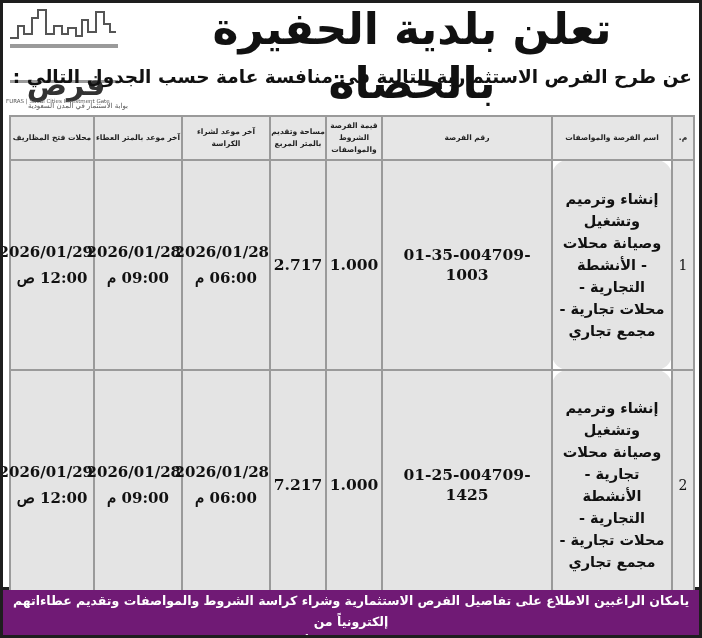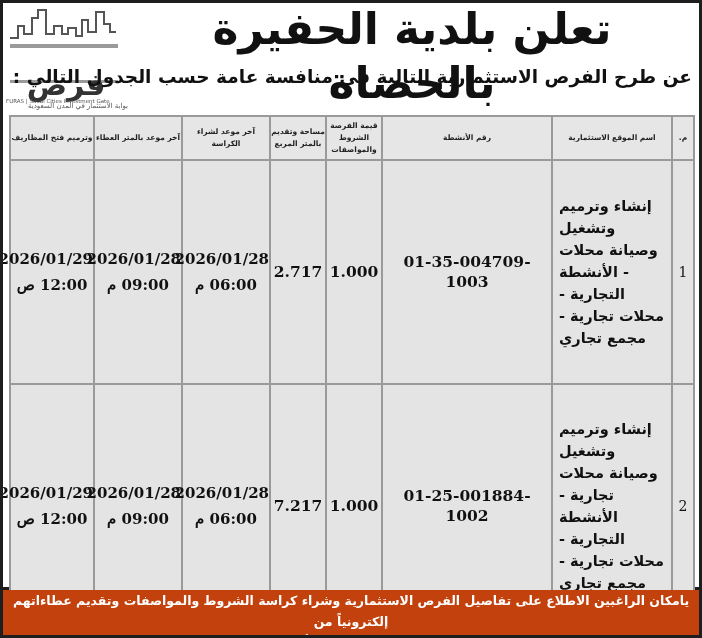--- a/index.html
+++ b/index.html
@@ -12,26 +12,26 @@
   .logo-caption-en { position:absolute; left:6px; top:98px; width:122px; font-size:5.5px; color:#555; text-align:left; white-space:nowrap; }
 
   .title { position:absolute; right:10px; top:2px; width:560px; text-align:center; direction:rtl; font-family:"DejaVu Sans", sans-serif; font-weight:bold; font-size:44px; line-height:54px; color:#111; letter-spacing:0px; }
   .subtitle { position:absolute; right:10px; top:64px; width:560px; text-align:right; direction:rtl; font-weight:bold; font-size:18.5px; line-height:26px; color:#111; white-space:nowrap; }
 
   table.grid { position:absolute; left:9px; top:115px; width:684px; border-collapse:collapse; direction:rtl; table-layout:fixed; }
   table.grid th, table.grid td { border:2px solid #9a9a9a; text-align:center; vertical-align:middle; padding:0; }
   table.grid th { background:#e6e6e6; font-size:7.5px; font-weight:bold; color:#222; height:42px; line-height:12px; }
   table.grid td { background:#e4e4e4; color:#111; font-family:"DejaVu Serif", serif; font-weight:bold; font-size:15.5px; line-height:20px; }
   table.grid td.idx { font-weight:normal; font-size:14px; }
-  table.grid td.name { font-family:"DejaVu Sans", sans-serif; font-size:14.5px; line-height:22px; text-align:left; padding:12px 6px; white-space:pre-line; }
+  table.grid td.name { font-family:"DejaVu Sans", sans-serif; font-size:14.5px; line-height:22px; text-align:center; padding:5px 6px; white-space:pre-line;border-radius:16px; }
   table.grid td.dt { font-size:15px; line-height:26px; }
   table.grid tr.row1 td { height:198px; }
   table.grid tr.row2 td { height:218px;margin-left:25px; }
 
-  .footer { position:absolute; left:0; top:590px; width:702px; height:48px; background:#c2410c; color:#fff; direction:rtl; text-align:center; font-weight:bold; font-size:12.5px; line-height:21px; }
+  .footer { position:absolute; left:0; top:590px; width:702px; height:48px; background:#701a75; color:#fff; direction:rtl; text-align:center; font-weight:bold; font-size:12.5px; line-height:21px; }
   .footer .l2 { font-size:12.5px; }
 </style>
 </head>
 <body>
 
 <div class="page"></div>
 
 <div class="logo">
   <svg width="122" height="80" viewBox="0 0 122 80">
     <polyline points="4,34 12,34 12,22 18,22 18,30 26,30 26,14 32,14 32,6 40,6 40,30 48,30 48,22 56,22 56,30 62,30 62,24 70,24 70,32 76,32 76,16 82,16 82,28 90,28 90,8 98,8 98,20 104,20 104,28 110,28" fill="none" stroke="#555" stroke-width="2"></polyline>
@@ -53,27 +53,27 @@
     <col style="width:170px">
     <col style="width:56px">
     <col style="width:56px">
     <col style="width:88px">
     <col style="width:88px">
     <col style="width:84px">
   </colgroup>
   <thead>
     <tr>
       <th>م.</th>
-      <th>اسم الموقع الاستثمارية</th>
-      <th>رقم الأنشطة</th>
+      <th>اسم الفرصة والمواصفات</th>
+      <th>رقم الفرصة</th>
       <th>قيمة الفرصة الشروط والمواصفات</th>
       <th>مساحة وتقديم بالمتر المربع</th>
       <th>آخر موعد لشراء الكراسة</th>
       <th>آخر موعد بالمتر العطاء</th>
-      <th>وترميم فتح المظاريف</th>
+      <th>محلات فتح المظاريف</th>
     </tr>
   </thead>
   <tbody>
     <tr class="row1">
       <td class="idx">1</td>
       <td class="name">إنشاء وترميم وتشغيل وصيانة محلات - الأنشطة التجارية - محلات تجارية - مجمع تجاري</td>
       <td>01-35-004709-1003</td>
       <td>1.000</td>
       <td>2.717</td>
       <td class="dt">
@@ -85,21 +85,21 @@
         <div>09:00 م</div>
       </td>
       <td class="dt">
         <div>2026/01/29</div>
         <div>12:00 ص</div>
       </td>
     </tr>
     <tr class="row2">
       <td class="idx">2</td>
       <td class="name">إنشاء وترميم وتشغيل وصيانة محلات تجارية - الأنشطة التجارية - محلات تجارية - مجمع تجاري</td>
-      <td>01-25-001884-1002</td>
+      <td>01-25-004709-1425</td>
       <td>1.000</td>
       <td>7.217</td>
       <td class="dt">
         <div>2026/01/28</div>
         <div>06:00 م</div>
       </td>
       <td class="dt">
         <div>2026/01/28</div>
         <div>09:00 م</div>
       </td>

